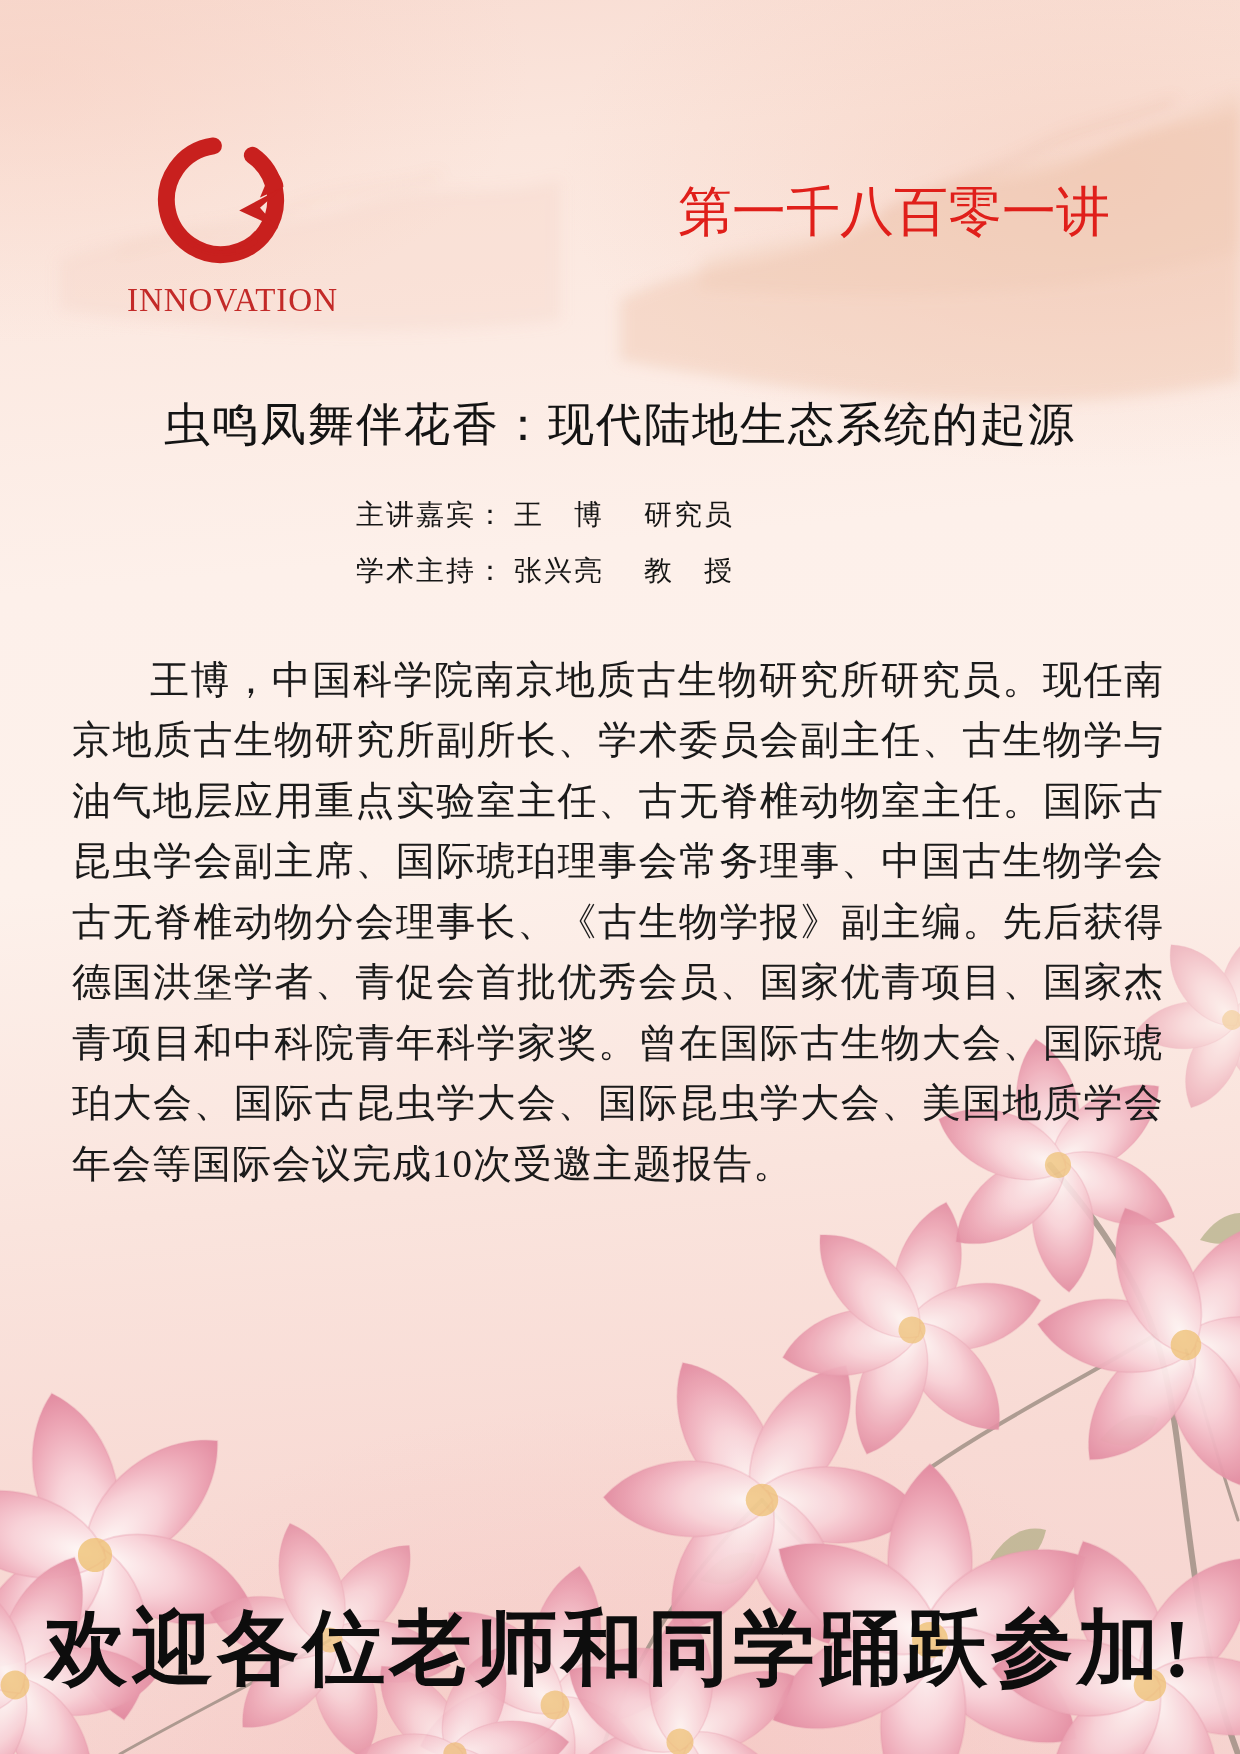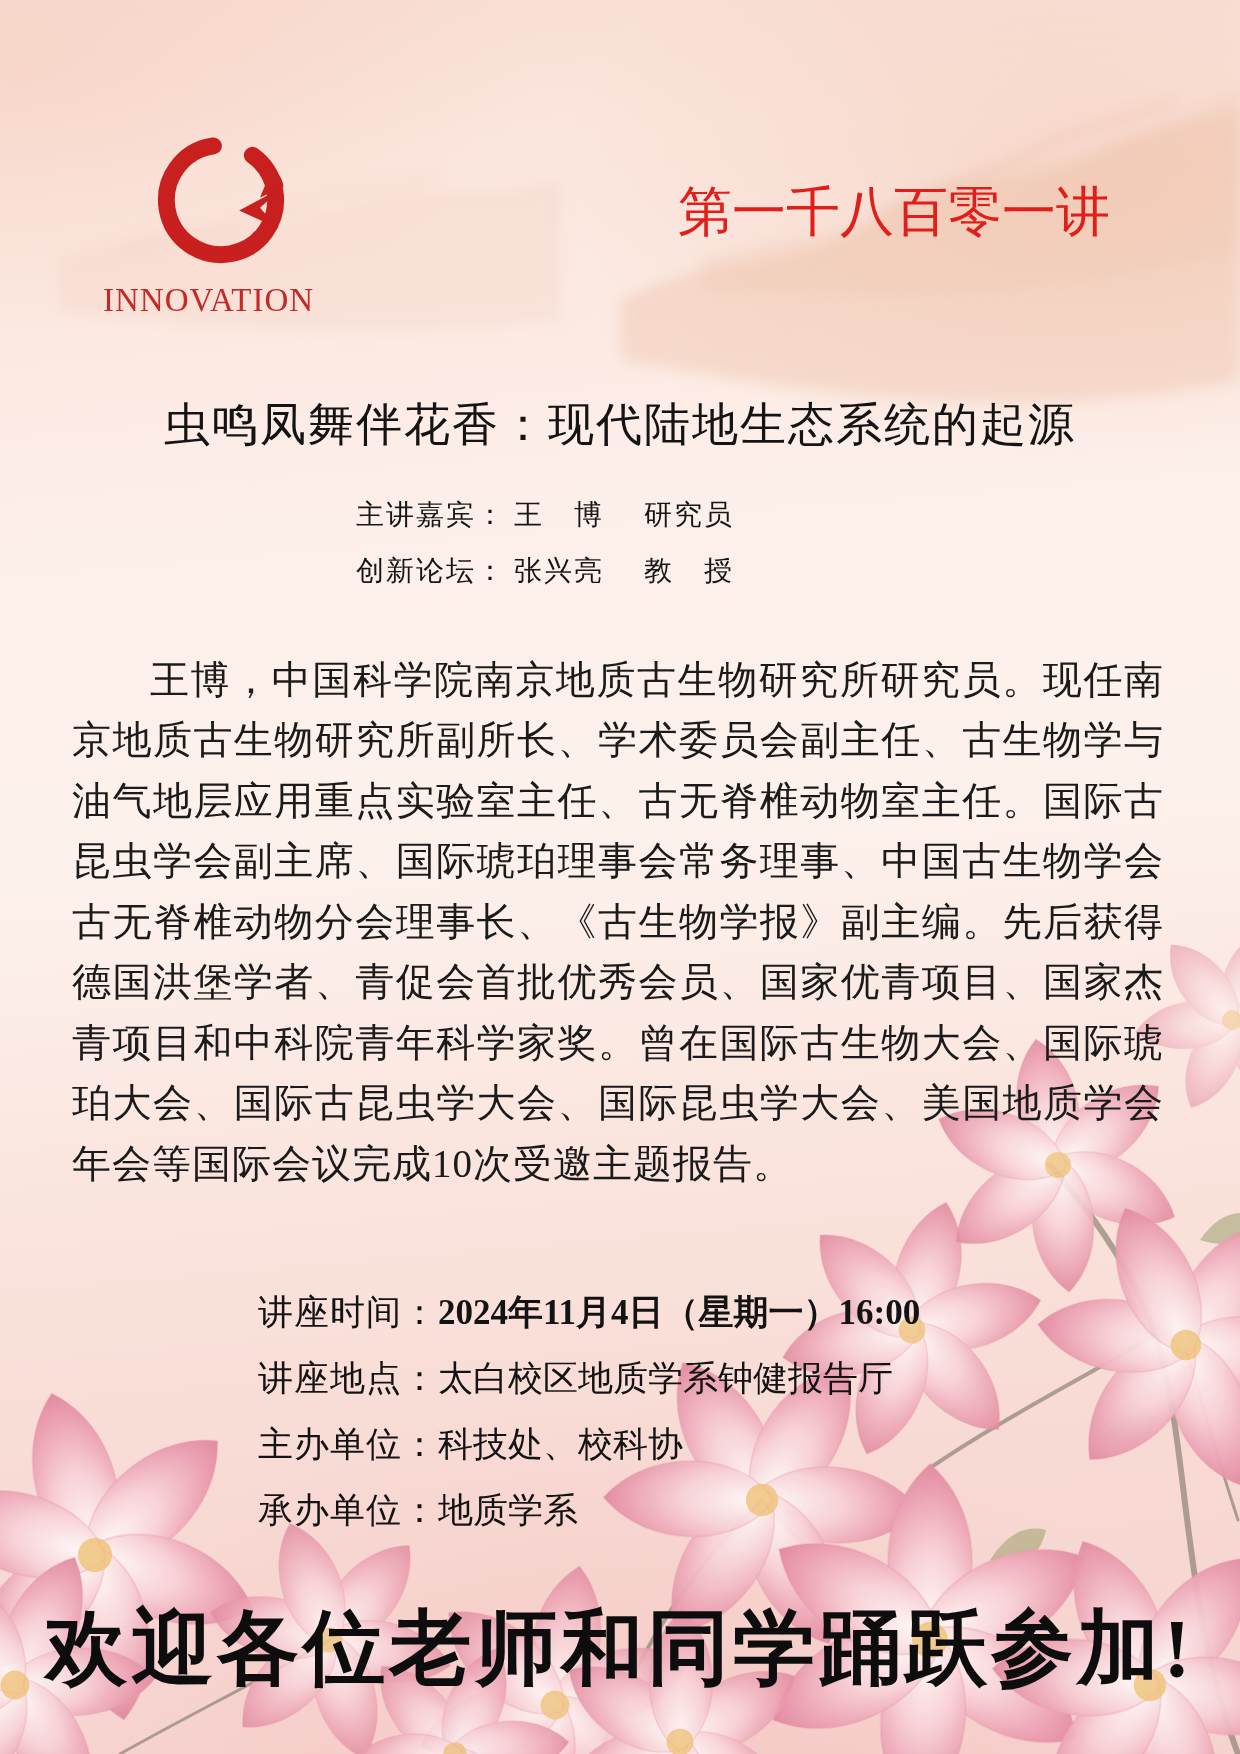--- a/index.html
+++ b/index.html
@@ -12,21 +12,21 @@
       radial-gradient(ellipse 700px 380px at 2% 4%, rgba(246,203,188,0.45), rgba(246,203,188,0) 72%),
       radial-gradient(ellipse 900px 600px at 50% 104%, rgba(244,186,182,0.45), rgba(244,186,182,0) 70%),
       linear-gradient(175deg,#f8dcd2 0%,#fbe6dd 10%,#fdf0ea 32%,#fdf1eb 48%,#fae4dd 66%,#f8dad4 82%,#f6d3cf 100%);
     font-family:"Liberation Serif","DejaVu Serif",serif;
     color:#1c1c1c;
   }
   .decor{position:absolute;inset:0;z-index:0;pointer-events:none;}
   .content{position:absolute;inset:0;z-index:1;}
 
   
-  .logo{position:absolute;left:103px;top:122px;width:235px;text-align:left;}
+  .logo{position:absolute;left:103px;top:122px;width:235px;text-align:right;}
   .logo-mark{display:block;margin:0 auto;width:156px;height:156px;}
   .logo-word{display:block;margin-top:4px;font-size:33px;letter-spacing:1px;color:#c32a28;font-weight:500;}
   .forum-title{
     position:absolute;left:323px;top:142px;
     font-size:86px;font-weight:700;color:#e01f1a;
     letter-spacing:2px;font-family:"Liberation Sans","DejaVu Sans",sans-serif;
   }
   .lecture-number{
     position:absolute;left:678px;top:176px;
     font-size:54px;font-weight:400;color:#e01f1a;
@@ -148,36 +148,22 @@
     </div>
 
     <div class="lecture-number">第一千八百零一讲</div>
 
     <div class="lecture-title">虫鸣凤舞伴花香：现代陆地生态系统的起源</div>
 
     <div class="guest-line line-speaker">
       <span class="glabel">主讲嘉宾：</span><span class="gname">王　博</span><span class="gtitle">研究员</span>
     </div>
     <div class="guest-line line-host">
-      <span class="glabel">创新论坛：</span><span class="gname">张兴亮</span><span class="gtitle">教　授</span>
+      <span class="glabel">学术主持：</span><span class="gname">张兴亮</span><span class="gtitle">教　授</span>
     </div>
 
     <div class="bio">王博，中国科学院南京地质古生物研究所研究员。现任南京地质古生物研究所副所长、学术委员会副主任、古生物学与油气地层应用重点实验室主任、古无脊椎动物室主任。国际古昆虫学会副主席、国际琥珀理事会常务理事、中国古生物学会古无脊椎动物分会理事长、《古生物学报》副主编。先后获得德国洪堡学者、青促会首批优秀会员、国家优青项目、国家杰青项目和中科院青年科学家奖。曾在国际古生物大会、国际琥珀大会、国际古昆虫学大会、国际昆虫学大会、美国地质学会年会等国际会议完成10次受邀主题报告。</div>
 
-    <div class="details">
-      <div class="detail-row first">
-        <span class="detail-label">讲座时间：</span><span class="detail-value">2024年11月4日（星期一）16:00</span>
-      </div>
-      <div class="detail-row">
-        <span class="detail-label">讲座地点：</span><span class="detail-value">太白校区地质学系钟健报告厅</span>
-      </div>
-      <div class="detail-row">
-        <span class="detail-label">主办单位：</span><span class="detail-value">科技处、校科协</span>
-      </div>
-      <div class="detail-row">
-        <span class="detail-label">承办单位：</span><span class="detail-value">地质学系</span>
-      </div>
-    </div>
 
     <div class="welcome">欢迎各位老师和同学踊跃参加!</div>
 
   </div>
 </div>
 
 </body></html>

